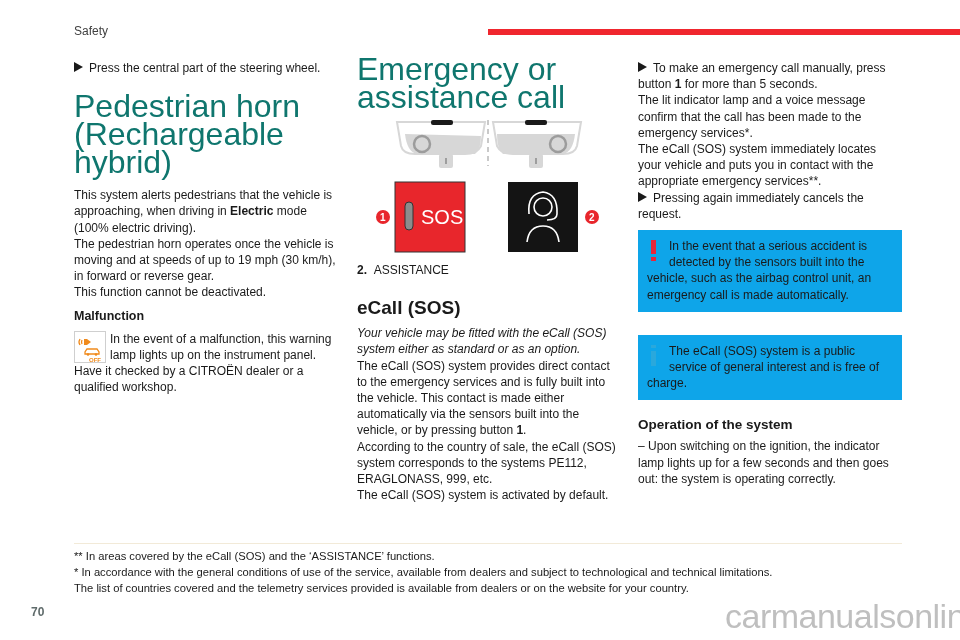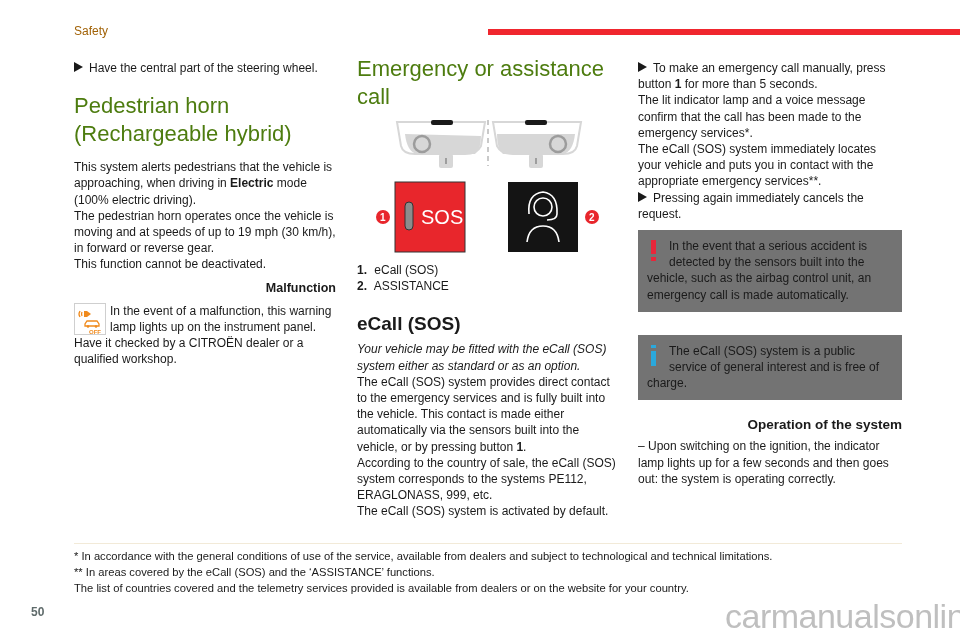--- a/index.html
+++ b/index.html
@@ -1,47 +1,47 @@
 <!DOCTYPE html>
 <html><head>
 <meta charset="utf-8">
 <style>
   html, body { margin:0; padding:0; }
   body { width:960px; height:640px; background:#ffffff; position:relative; overflow:hidden;
          font-family:"Liberation Sans", sans-serif; color:#1a1a1a; }
   .abs { position:absolute; }
-  .section-label { left:74px; top:24px; font-size:12px; color:#a16207; }
+  .section-label { left:74px; top:24px; font-size:12px; color:#404040; }
   .redbar { left:488px; top:29px; width:472px; height:6px; background:#f0262e; }
   .col { position:absolute; font-size:12px; line-height:16.2px; }
   .col1 { left:74px; top:60px; width:262px; }
   .col2 { left:357px; top:55px; width:262px; }
   .col3 { left:638px; top:60px; width:264px; }
   p { margin:0; }
-  .h1 { font-size:22px; line-height:28px; color:#4d7c0f; font-weight:normal; margin:0; }
+  .h1 { font-size:32px; line-height:28px; color:#0f766e; font-weight:normal; margin:0; }
   .h2 { font-size:19px; line-height:22px; font-weight:bold; color:#1a1a1a; margin:0; }
-  .h3 { font-size:13.5px; line-height:18px; font-weight:bold; margin:0;text-align:right; }
+  .h3 { font-size:13.5px; line-height:18px; font-weight:bold; margin:0; }
   .tri { display:inline-block; width:0; height:0; border-left:9px solid #1a1a1a; border-top:5px solid transparent; border-bottom:5px solid transparent; margin-right:6px; vertical-align:0px; }
   b { font-weight:bold; }
   .warnicon { float:left; width:32px; height:32px; border:1px solid #cfcfcf; margin:0 4px 0 0; box-sizing:border-box; position:relative; background:#fff; }
-  .note { background:#737373; padding:8px 9px 9px 9px; position:relative; }
+  .note { background:#0ea5e9; padding:8px 9px 9px 9px; position:relative; }
   .note-icon { float:left; width:14px; height:26px; position:relative; margin-right:8px; }
   .footer-rule { left:74px; top:543px; width:828px; height:1px; background:#f2ead8; }
   .footnotes { left:74px; top:548px; font-size:11.2px; line-height:16px; width:840px; }
   .pagenum { left:31px; top:605px; font-size:12px; color:#5f6b6b; font-weight:bold; }
   .watermark { left:725px; top:597px; font-size:34px; color:#bfbfbf; letter-spacing:-0.5px; }
   .list-num { font-weight:bold; display:inline-block; width:14px; }
 </style>
 </head>
 <body>
 
 <div class="abs section-label">Safety</div>
 <div class="abs redbar"></div>
 
 <div class="col col1">
-  <p><span class="tri"></span><span>Have the central part of the steering wheel.</span></p>
+  <p><span class="tri"></span><span>Press the central part of the steering wheel.</span></p>
   <h1 class="h1" style="margin-top:16px;">Pedestrian horn (Rechargeable hybrid)</h1>
   <p style="margin-top:11px;"><span>This system alerts pedestrians that the vehicle is approaching, when driving in </span><b>Electric</b><span> mode (100% electric driving).</span></p>
   <p>The pedestrian horn operates once the vehicle is moving and at speeds of up to 19 mph (30 km/h), in forward or reverse gear.</p>
   <p>This function cannot be deactivated.</p>
   <p class="h3" style="margin-top:6px;font-size:12.5px;">Malfunction</p>
   <div style="margin-top:6px;">
     <div class="warnicon">
       <svg width="30" height="30" viewBox="0 0 30 30">
         <path d="M5 7 Q3 10 5 13" stroke="#f08a1c" stroke-width="1.3" fill="none"></path>
         <path d="M7 8 Q6 10 7 12" stroke="#f08a1c" stroke-width="1.3" fill="none"></path>
@@ -88,21 +88,20 @@
       <path d="M200 98 Q200 104 190 104" fill="none" stroke="#fff" stroke-width="1.6"></path>
       <path d="M170 126 Q172 110 186 110 Q200 110 202 126" fill="none" stroke="#fff" stroke-width="1.6"></path>
 
       <circle cx="26" cy="101" r="7" fill="#e8262c"></circle>
       <text x="23" y="105" font-size="10" font-weight="bold" fill="#fff" font-family="Liberation Sans, sans-serif">1</text>
       <circle cx="235" cy="101" r="7" fill="#e8262c"></circle>
       <text x="232" y="105" font-size="10" font-weight="bold" fill="#fff" font-family="Liberation Sans, sans-serif">2</text>
     </svg>
   </div>
   <div style="margin-top:8px;">
-    <p><span class="list-num">1.</span> <span>eCall (SOS)</span></p>
     <p><span class="list-num">2.</span> <span>ASSISTANCE</span></p>
   </div>
   <h2 class="h2" style="margin-top:19px;">eCall (SOS)</h2>
   <p style="margin-top:6px;font-style:italic;">Your vehicle may be fitted with the eCall (SOS) system either as standard or as an option.</p>
   <p><span>The eCall (SOS) system provides direct contact to the emergency services and is fully built into the vehicle. This contact is made either automatically via the sensors built into the vehicle, or by pressing button </span><b>1</b><span>.</span></p>
   <p>According to the country of sale, the eCall (SOS) system corresponds to the systems PE112, ERAGLONASS, 999, etc.</p>
   <p>The eCall (SOS) system is activated by default.</p>
 </div>
 
 <div class="col col3">
@@ -126,19 +125,19 @@
     </div>
     <p>The eCall (SOS) system is a public service of general interest and is free of charge.</p>
   </div>
 
   <p class="h3" style="margin-top:16px;">Operation of the system</p>
   <p style="margin-top:4px;">–  Upon switching on the ignition, the indicator lamp lights up for a few seconds and then goes out: the system is operating correctly.</p>
 </div>
 
 <div class="abs footer-rule"></div>
 <div class="abs footnotes">
+  <p>** In areas covered by the eCall (SOS) and the ‘ASSISTANCE’ functions.</p>
   <p>* In accordance with the general conditions of use of the service, available from dealers and subject to technological and technical limitations.</p>
-  <p>** In areas covered by the eCall (SOS) and the ‘ASSISTANCE’ functions.</p>
   <p>The list of countries covered and the telemetry services provided is available from dealers or on the website for your country.</p>
 </div>
 
-<div class="abs pagenum">50</div>
+<div class="abs pagenum">70</div>
 <div class="abs watermark">carmanualsonline.info</div>
 
 </body></html>

